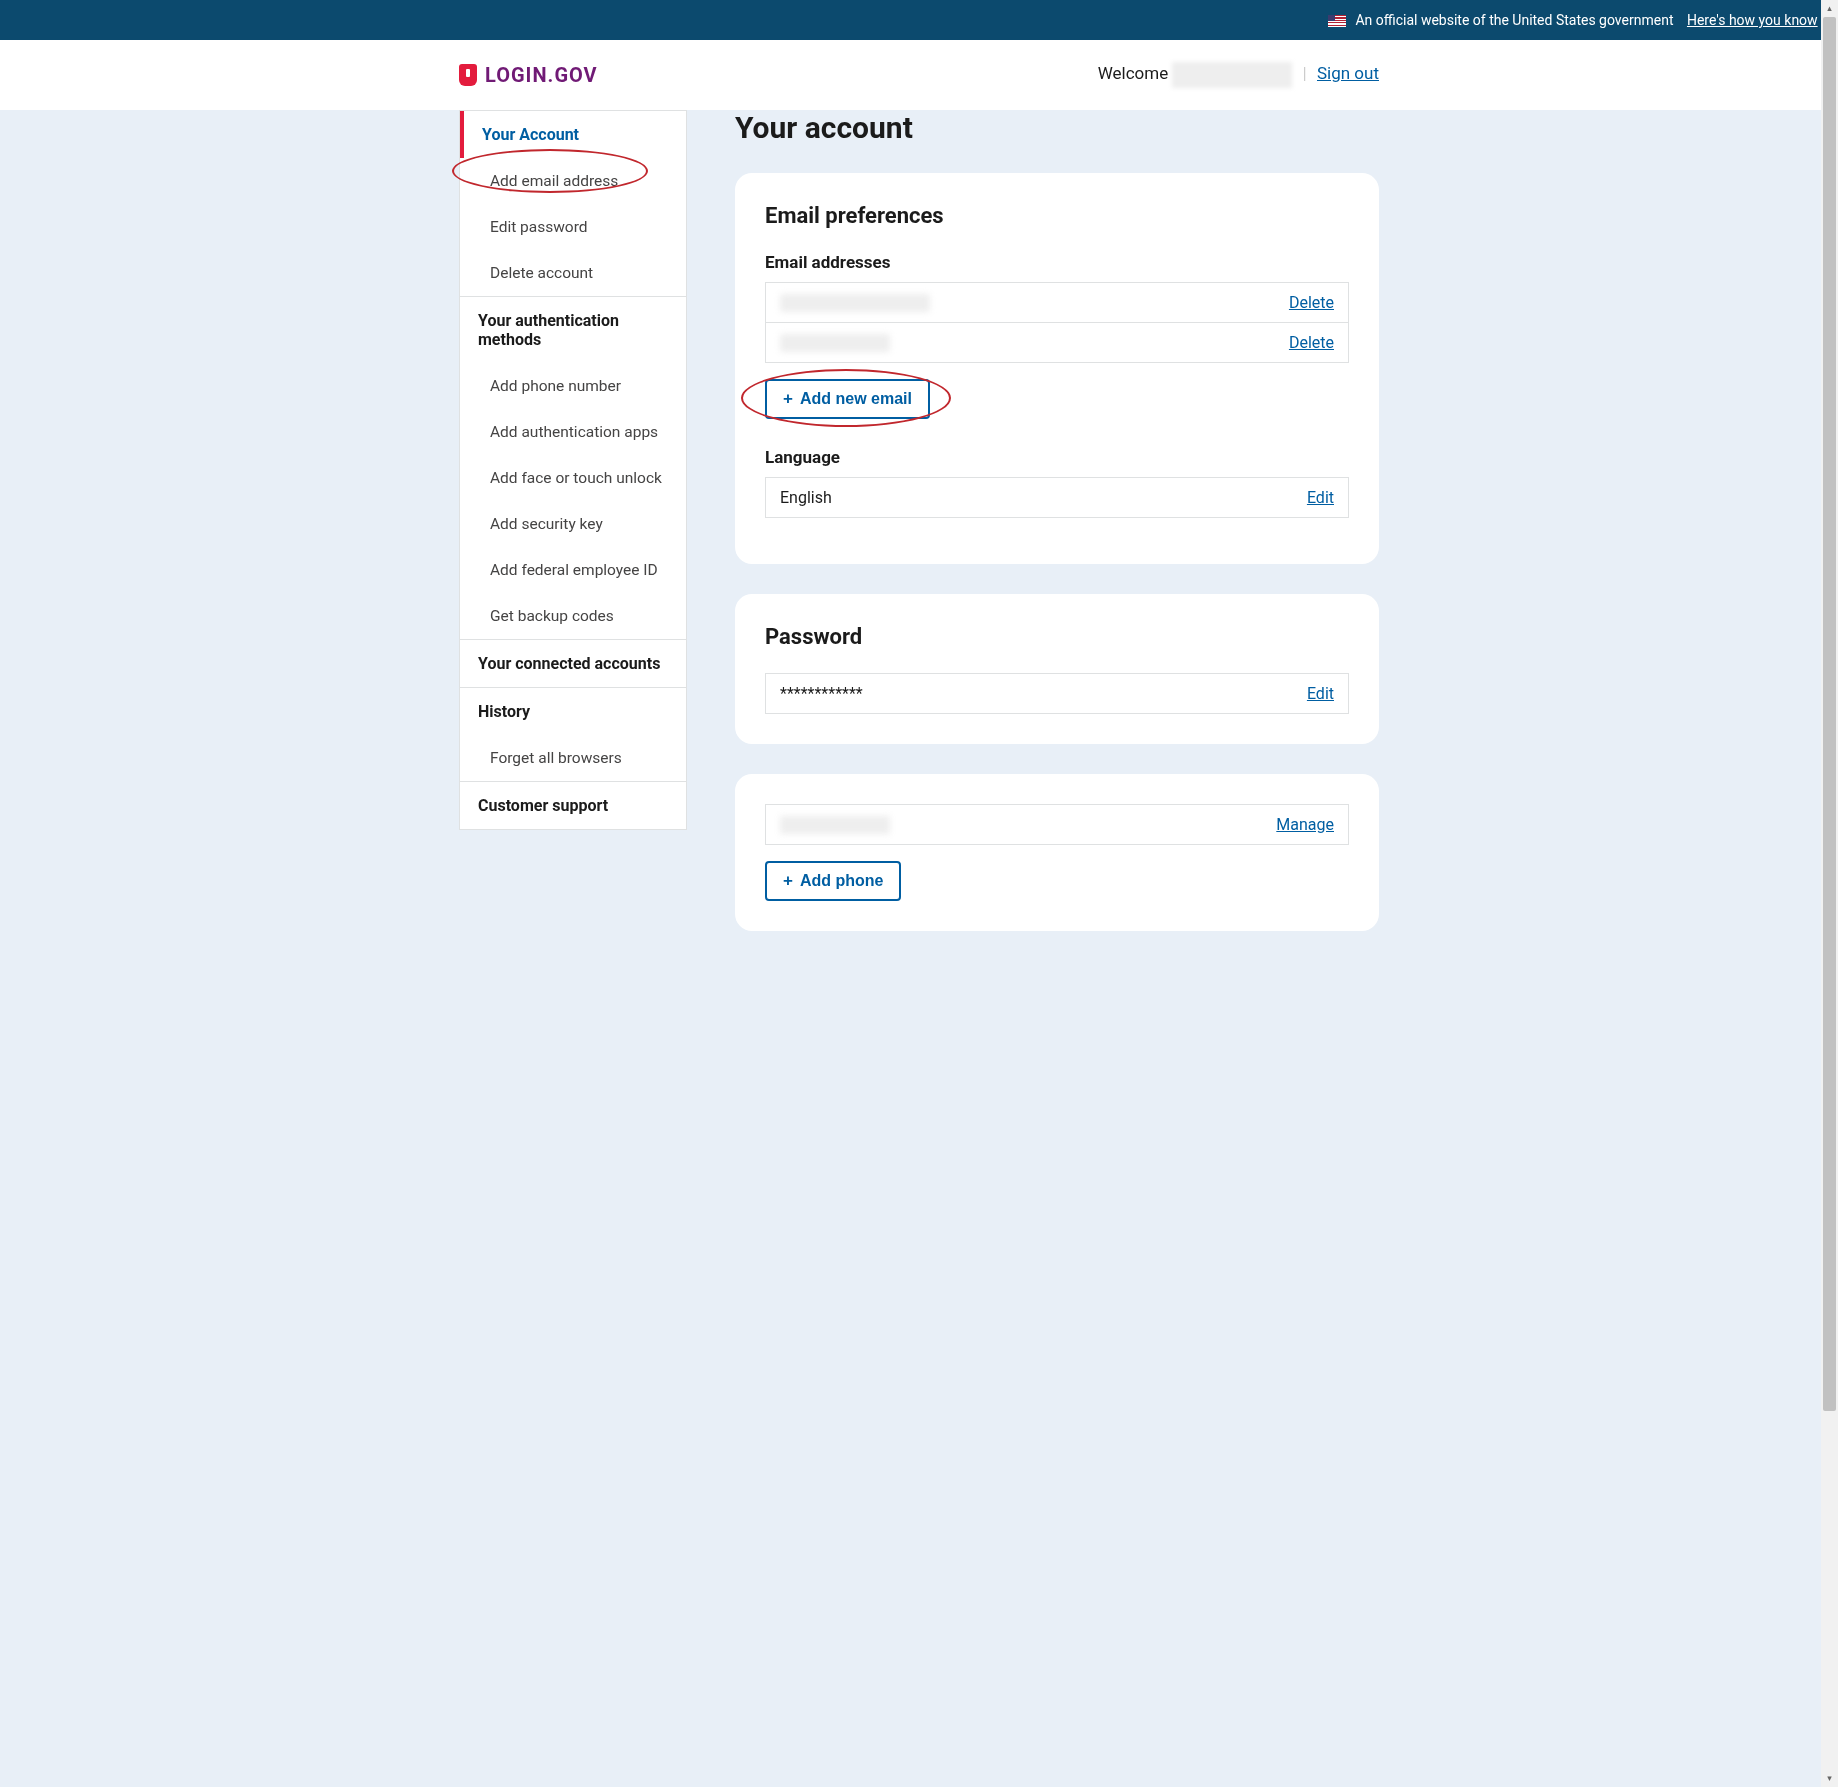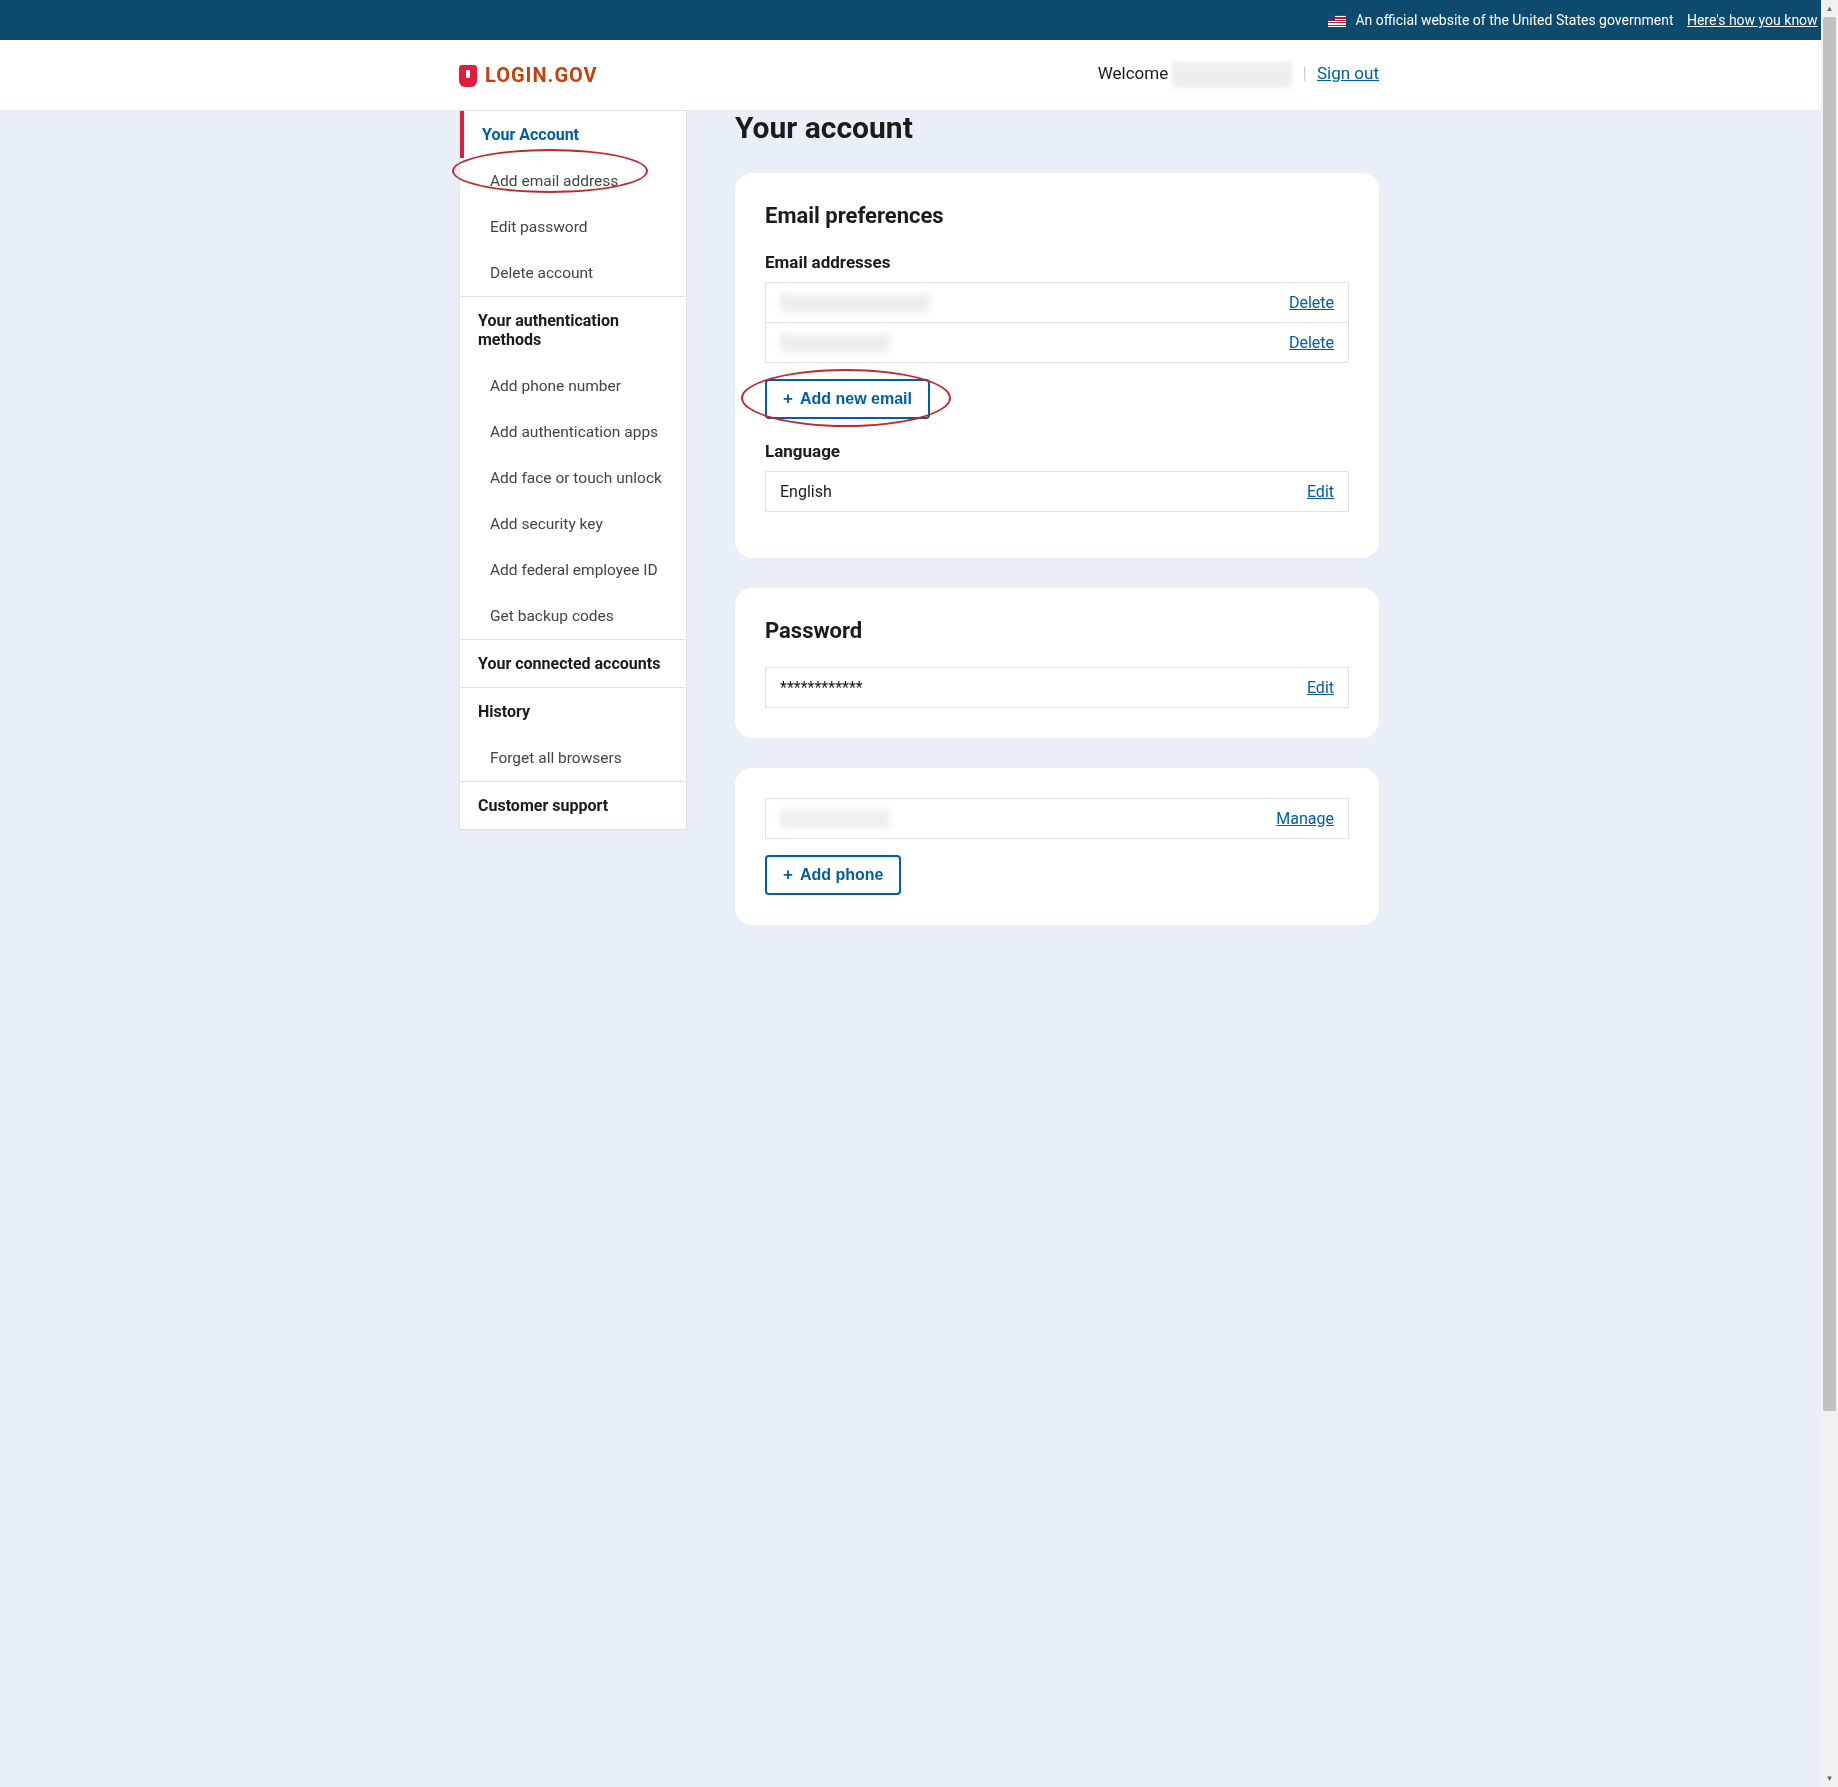--- a/index.html
+++ b/index.html
@@ -56,25 +56,25 @@
       margin: 0 auto;
       padding: 0 10px;
     }
     .header-row {
       display: flex;
       justify-content: space-between;
       align-items: center;
     }
     .logo {
       display: flex;
-      align-items: flex-end;
+      align-items: center;
       font-weight: 700;
       font-size: 20px;
       letter-spacing: 1px;
-      color: #c2410c;
+      color: #701a75;
     }
     .logo-shield {
       width: 18px;
       height: 22px;
       background: #e31c3d;
       border-radius: 3px 3px 6px 6px;
       margin-right: 8px;
       position: relative;
     }
     .logo-shield::after {
@@ -322,21 +322,21 @@
       font-size: 16px;
       font-weight: 700;
       border-radius: 4px;
       cursor: pointer;
     }
     .btn-outline .plus {
       font-weight: 700;
       font-size: 17px;
     }
     .section-gap {
-      margin-top: 22px;
+      margin-top: 28px;
     }
     .annotation-ellipse-sidebar {
       position: absolute;
       border: 2.5px solid #c1272d;
       border-radius: 50%;
       width: 196px;
       height: 44px;
       pointer-events: none;
       z-index: 10;
       margin-top: -9px;

